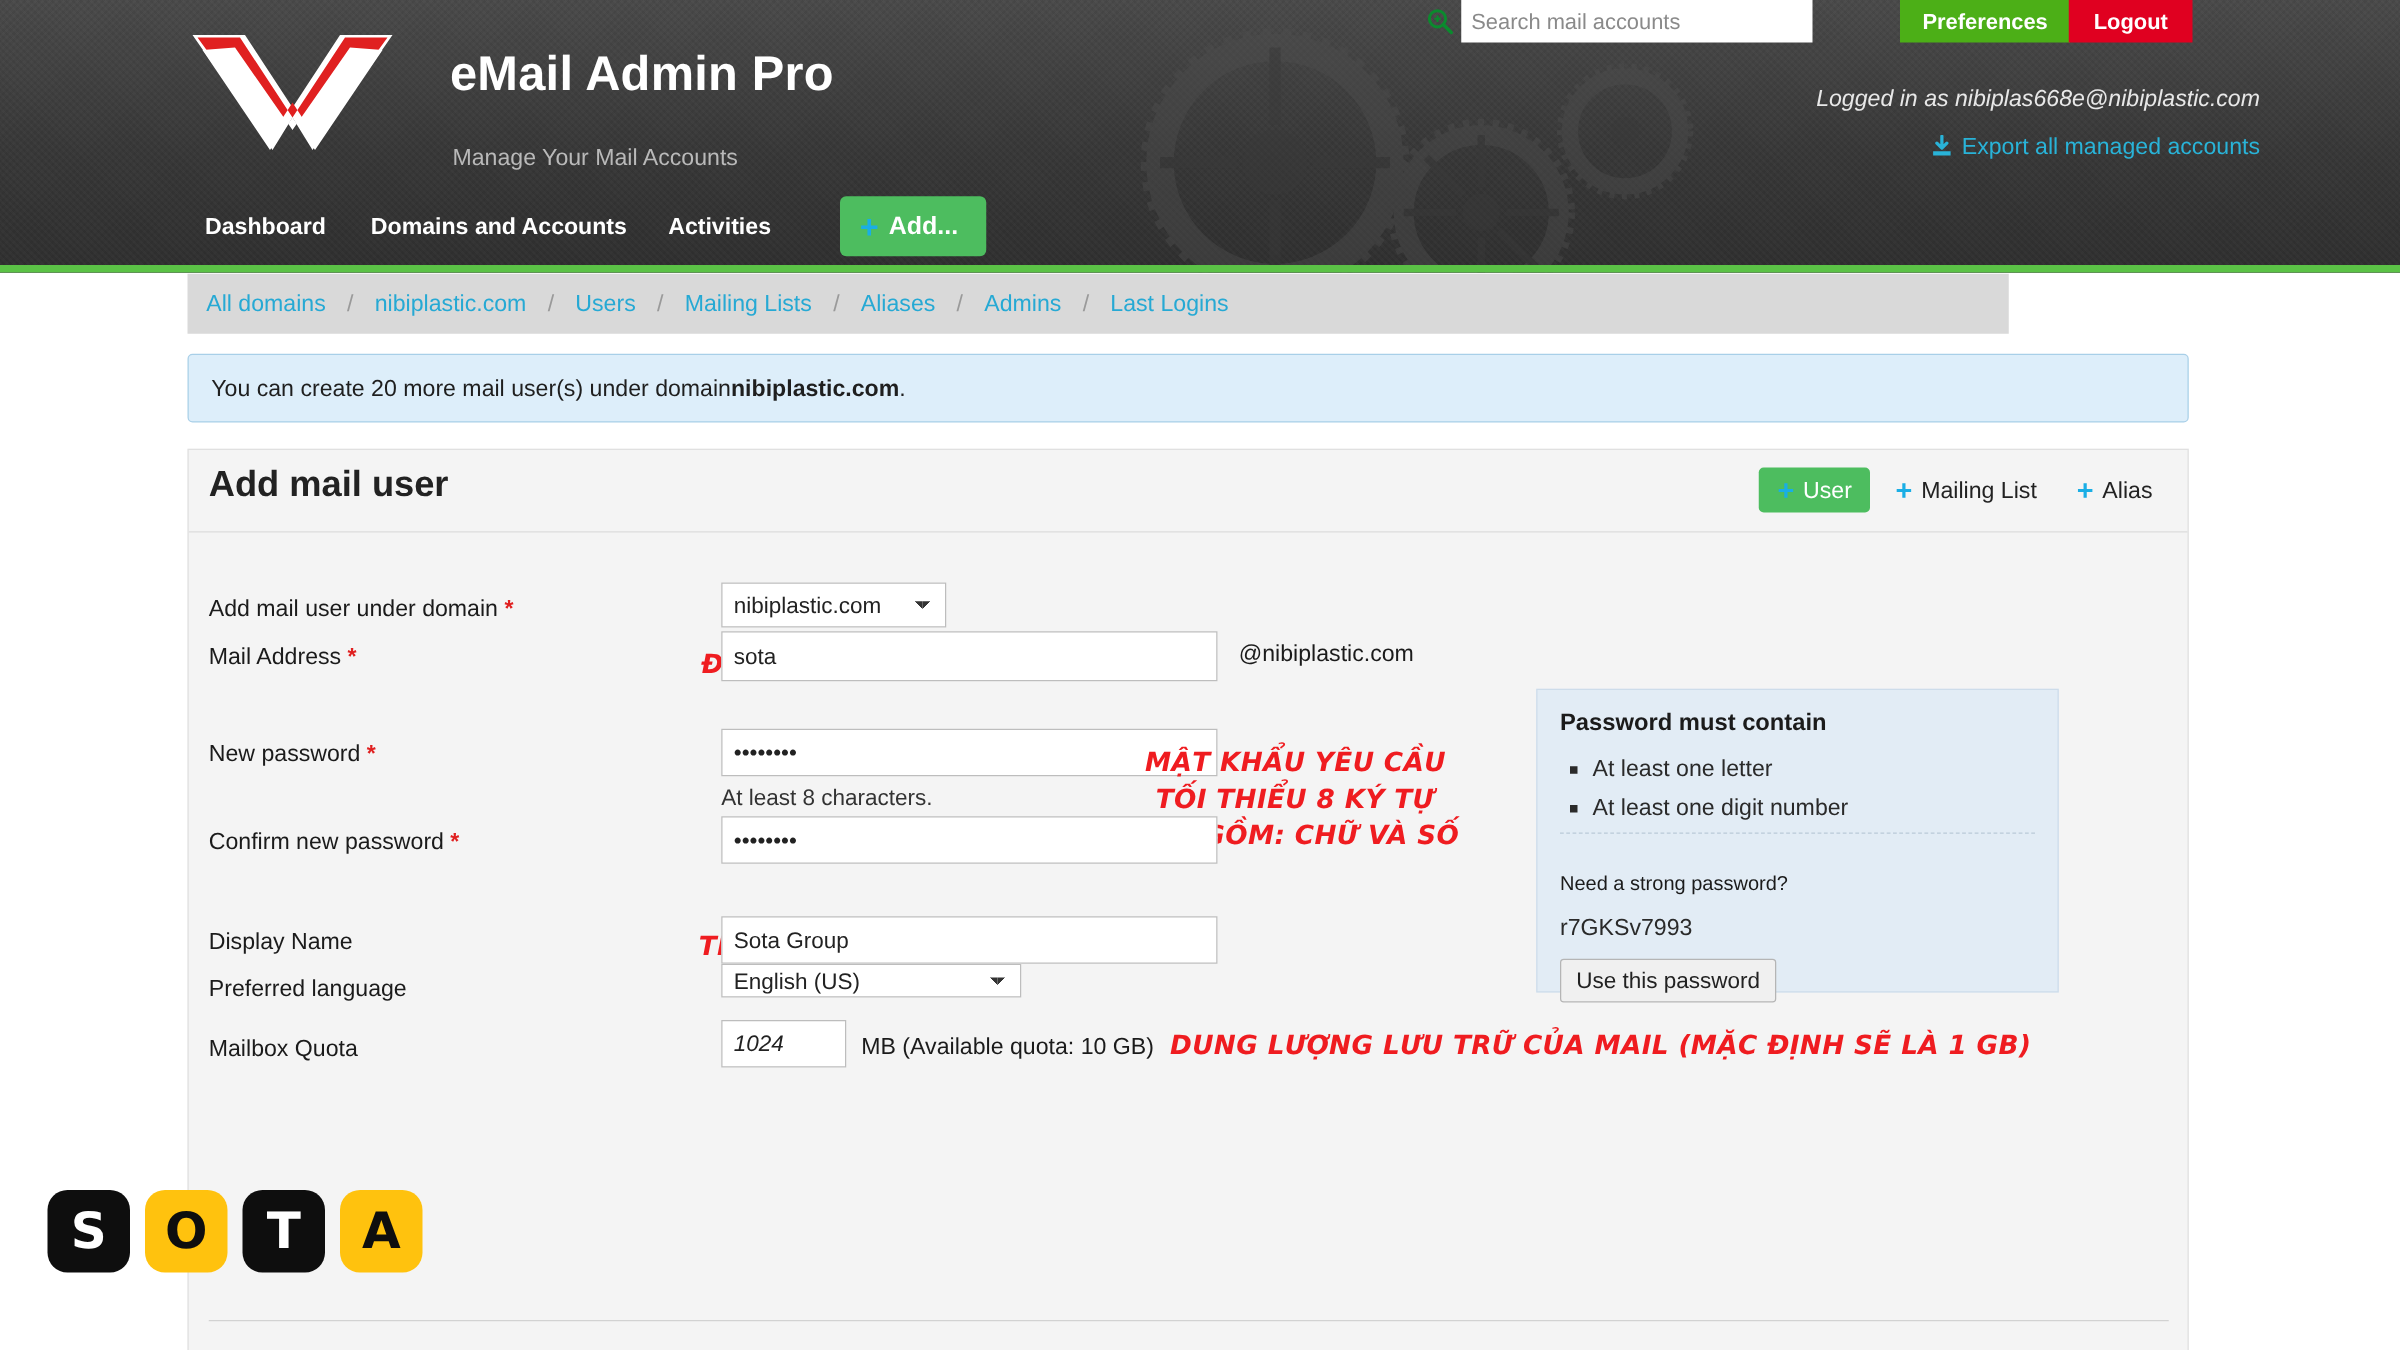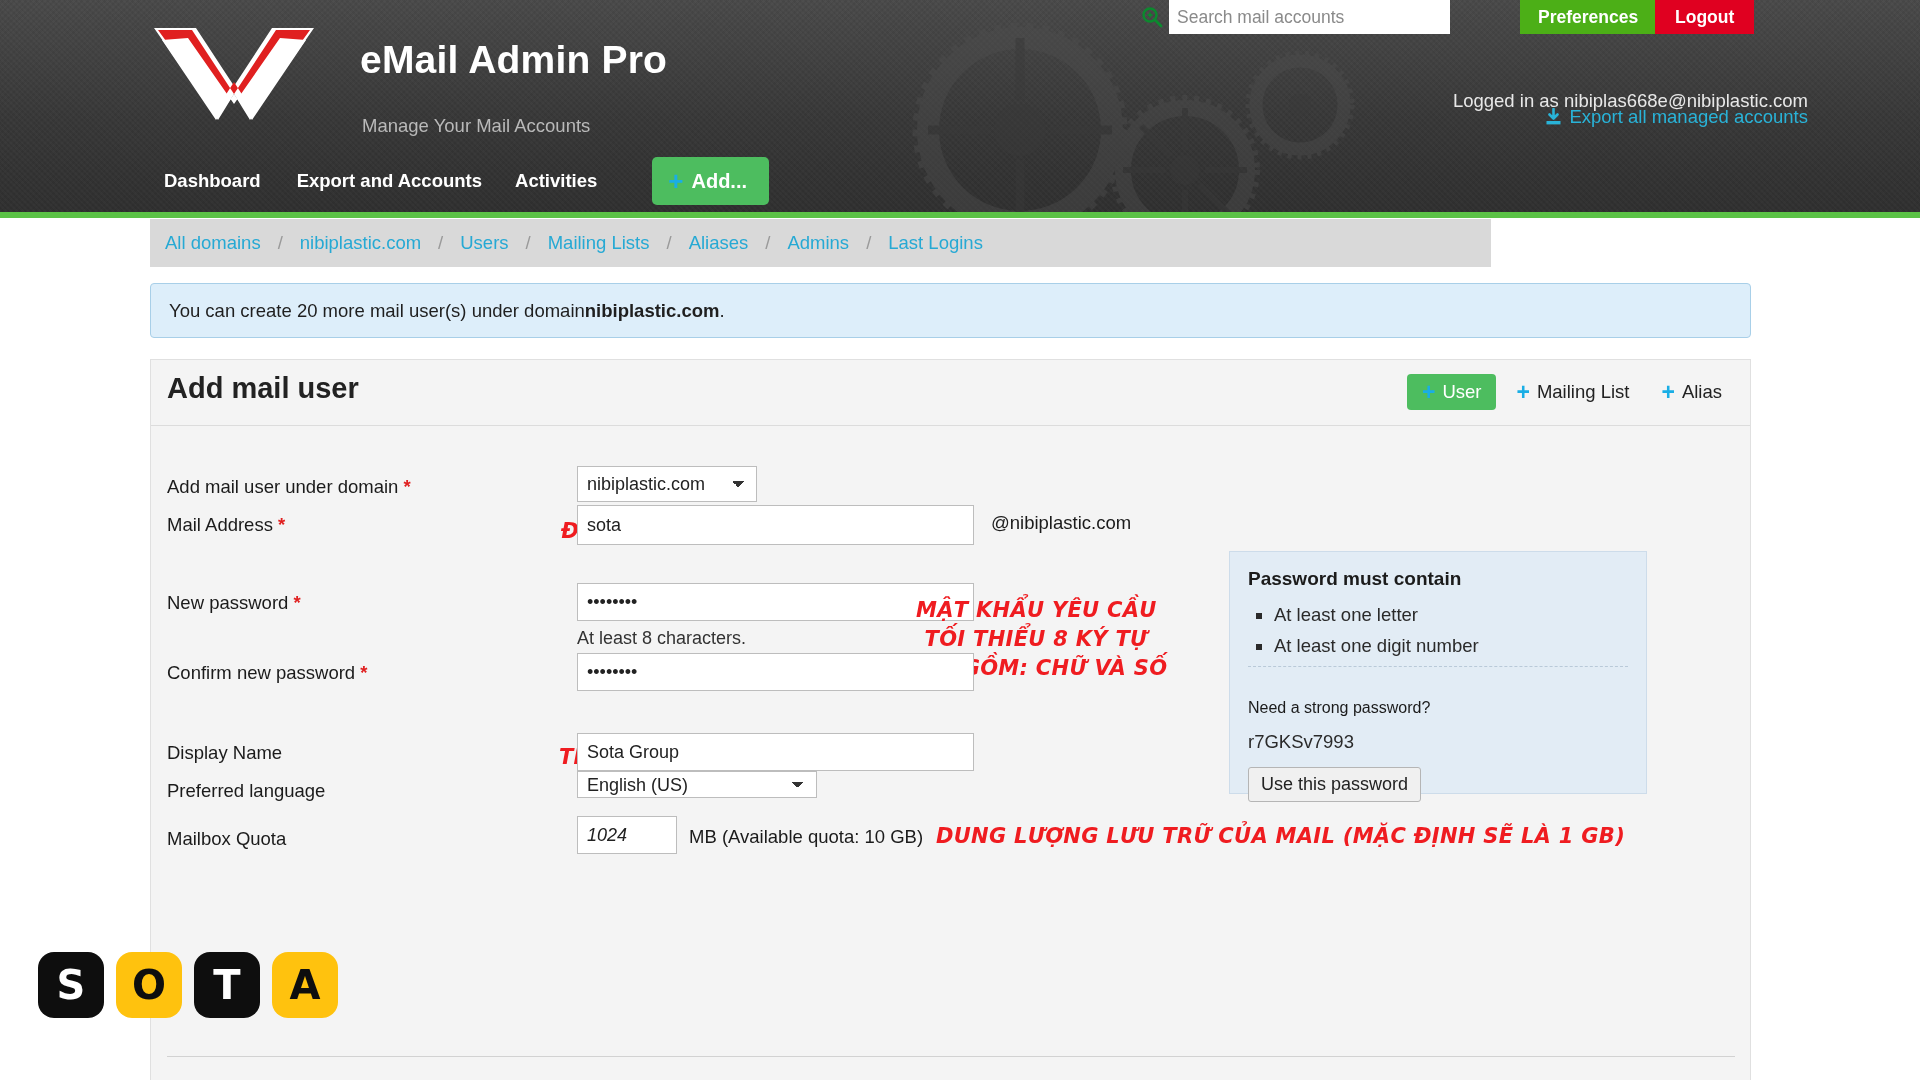--- a/index.html
+++ b/index.html
@@ -80,35 +80,35 @@
     font-family: "Liberation Sans", sans-serif;
   }
   .btn-logout {
     position: absolute; left: 1655px; top: 0px;
     height: 34px; background: #e00020; color:#fff;
     font-size: 17.5px; font-weight: bold; border: none;
     padding: 0 20px; cursor: pointer;
     font-family: "Liberation Sans", sans-serif;
   }
   .logged-in {
-    position: absolute; right: 112px; top: 90px;
-    color: #e8e8e8; font-size: 18.5px; text-align: right;
+    position: absolute; right: 112px; top: 68px;
+    color: #e8e8e8; font-size: 18.5px; text-align: right; font-style: italic;
   }
   .export-link {
     position: absolute; right: 112px; top: 106px;
     color: #29b3d8; font-size: 18.5px; text-align: right;
     display: flex; align-items: center; gap: 7px; cursor: pointer;
   }
   .green-strip { position: absolute; left:0; top: 212px; width: 1920px; height: 7px; background: #5bc246; }
 
   
   .content { position: absolute; left: 0; top: 219px; width: 1920px; }
   .breadcrumb {
     position: absolute; left: 150px; top: 0px;
-    width: 1341px; height: 48px;
+    width: 1457px; height: 48px;
     background: #d9d9d9;
     display: flex; align-items: center; padding-left: 15px;
     font-size: 18.5px;
     text-align: right;
   }
   .bc-link { color: #26a9d4; cursor: pointer; white-space: nowrap; }
   .bc-sep { color: #9a9a9a; padding: 0 17px; }
 
   .notice {
     position: absolute; left: 150px; top: 64px;
@@ -229,21 +229,21 @@
       <path d="M6,4 L48,4 L86,62 L124,4 L166,4 L102,96 L86,70 L70,96 Z" fill="#ffffff"></path>
       <path d="M10,6 L44,6 L86,70 L128,6 L162,6 L104,86 L86,58 L68,86 Z" fill="#e02020"></path>
       <path d="M14,16 L40,14 L86,80 L132,14 L158,16 L104,96 L86,70 L68,96 Z" fill="#ffffff"></path>
     </svg>
 
     <div class="brand-title">eMail Admin Pro</div>
     <div class="brand-sub">Manage Your Mail Accounts</div>
 
     <div class="nav">
       <div class="nav-item">Dashboard</div>
-      <div class="nav-item">Export and Accounts</div>
+      <div class="nav-item">Domains and Accounts</div>
       <div class="nav-item">Activities</div>
       <div class="add-btn">
         <span class="plus-cy">+</span>
         <span>Add...</span>
       </div>
     </div>
 
     <div class="search-wrap">
       <span class="search-icon-box">
         <svg width="22" height="22" viewBox="0 0 22 22">

